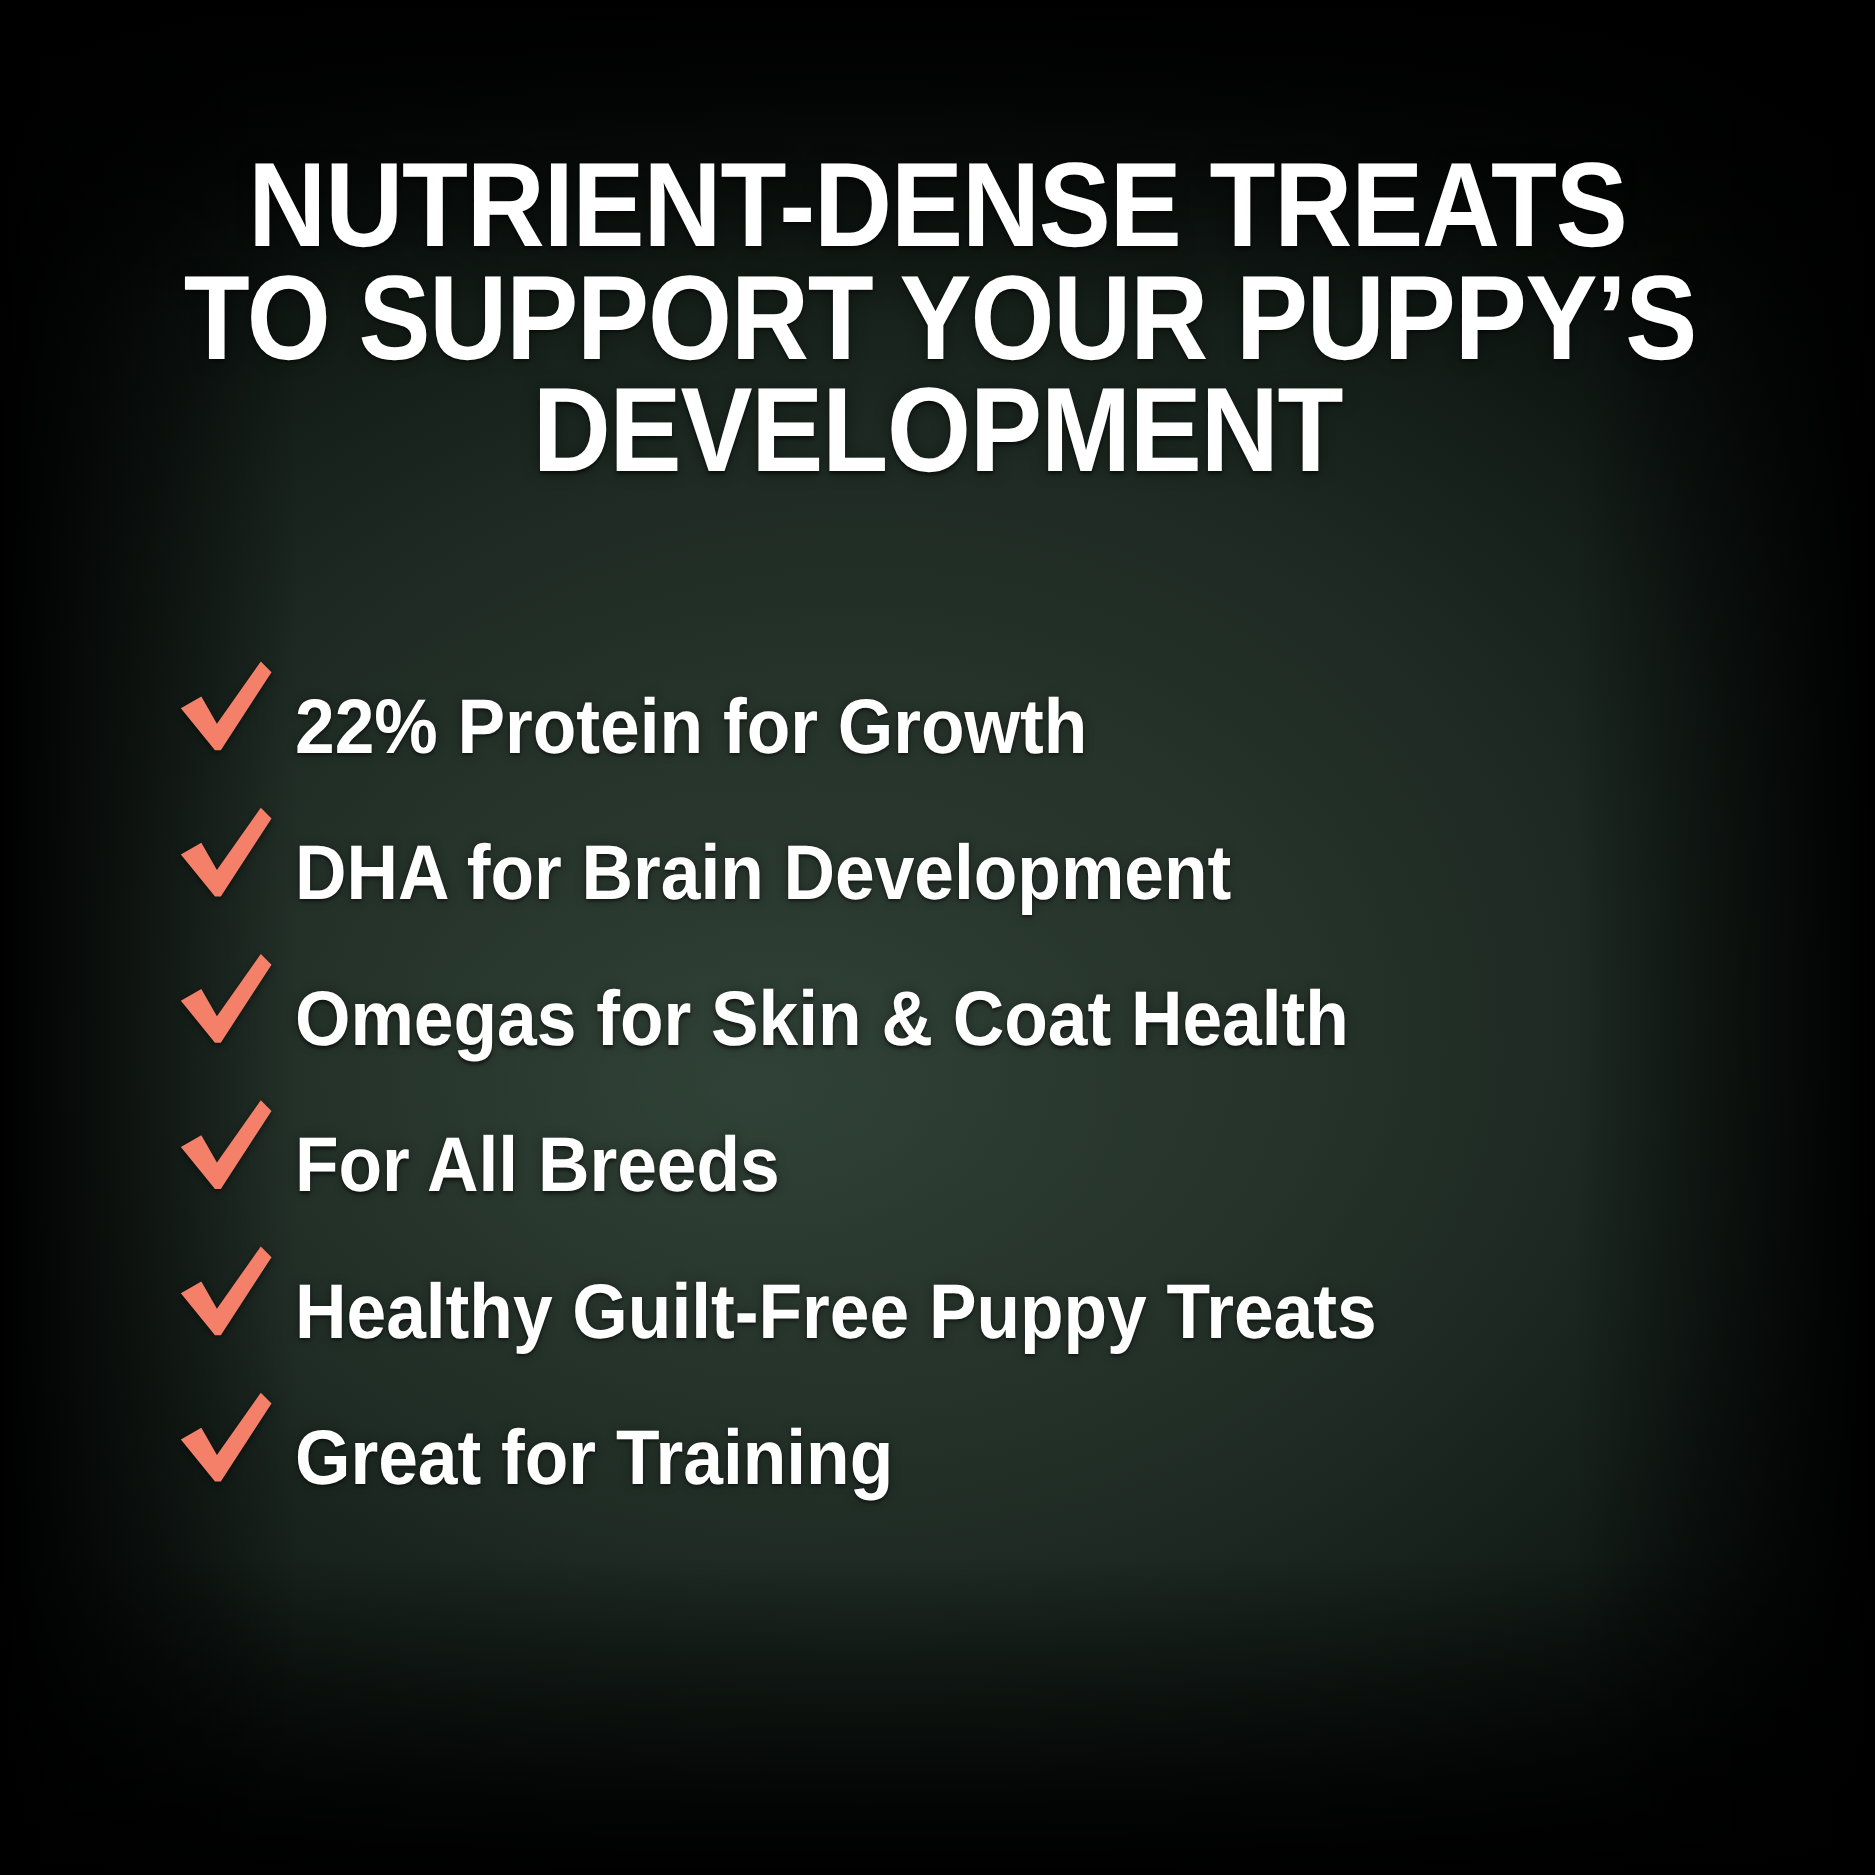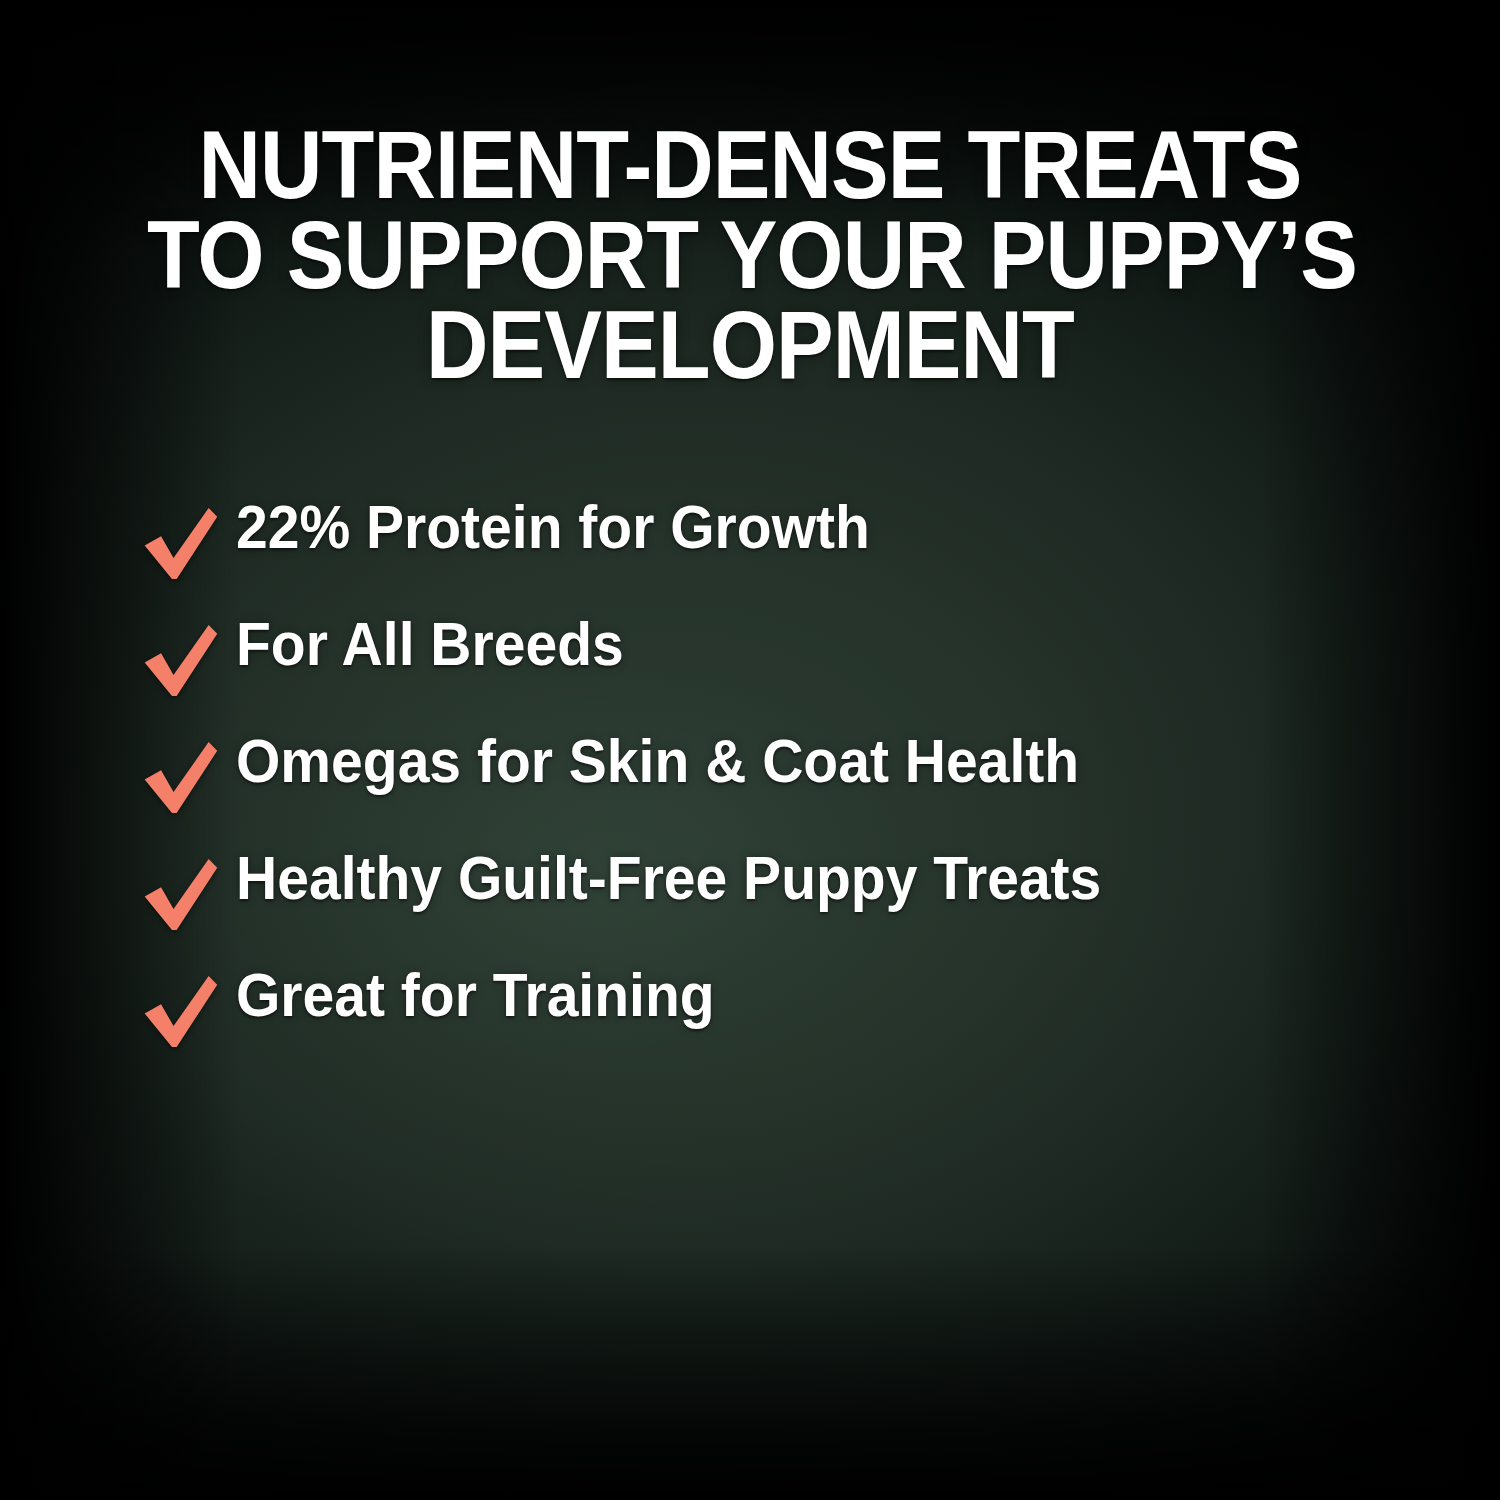--- a/index.html
+++ b/index.html
@@ -86,21 +86,21 @@
 
   
   #benefit-list {
     position: absolute;
     top: 496px;
     left: 140px;
     right: 70px;
   }
   .benefit-row {
     display: flex;
-    align-items: flex-start;
+    align-items: flex-end;
     height: 117px;
   }
   .check-wrap {
     flex: 0 0 auto;
     width: 96px;
     height: 96px;
     display: flex;
     align-items: center;
     justify-content: flex-start;
   }
@@ -146,38 +146,46 @@
 
       <div class="benefit-row">
         <span class="check-wrap">
           <svg viewBox="0 0 100 100" aria-hidden="true">
             <polygon points="6,52 27,40 43,68 88,4 99,15 47,95 41,95" fill="#F4806A"></polygon>
           </svg>
         </span>
         <span class="benefit-label">22% Protein for Growth</span>
       </div>
 
-
+      <div class="benefit-row">
+        <span class="check-wrap">
+          <svg viewBox="0 0 100 100" aria-hidden="true">
+            <polygon points="6,52 27,40 43,68 88,4 99,15 47,95 41,95" fill="#F4806A"></polygon>
+          </svg>
+        </span>
+        <span class="benefit-label">DHA for Brain Development</span>
+      </div>
+
+
+      <div class="benefit-row">
+        <span class="check-wrap">
+          <svg viewBox="0 0 100 100" aria-hidden="true">
+            <polygon points="6,52 27,40 43,68 88,4 99,15 47,95 41,95" fill="#F4806A"></polygon>
+          </svg>
+        </span>
+        <span class="benefit-label">Omegas for Skin &amp; Coat Health</span>
+      </div>
 
       <div class="benefit-row">
         <span class="check-wrap">
           <svg viewBox="0 0 100 100" aria-hidden="true">
             <polygon points="6,52 27,40 43,68 88,4 99,15 47,95 41,95" fill="#F4806A"></polygon>
           </svg>
         </span>
         <span class="benefit-label">For All Breeds</span>
-      </div>
-
-      <div class="benefit-row">
-        <span class="check-wrap">
-          <svg viewBox="0 0 100 100" aria-hidden="true">
-            <polygon points="6,52 27,40 43,68 88,4 99,15 47,95 41,95" fill="#F4806A"></polygon>
-          </svg>
-        </span>
-        <span class="benefit-label">Omegas for Skin &amp; Coat Health</span>
       </div>
 
       <div class="benefit-row">
         <span class="check-wrap">
           <svg viewBox="0 0 100 100" aria-hidden="true">
             <polygon points="6,52 27,40 43,68 88,4 99,15 47,95 41,95" fill="#F4806A"></polygon>
           </svg>
         </span>
         <span class="benefit-label">Healthy Guilt-Free Puppy Treats</span>
       </div>

